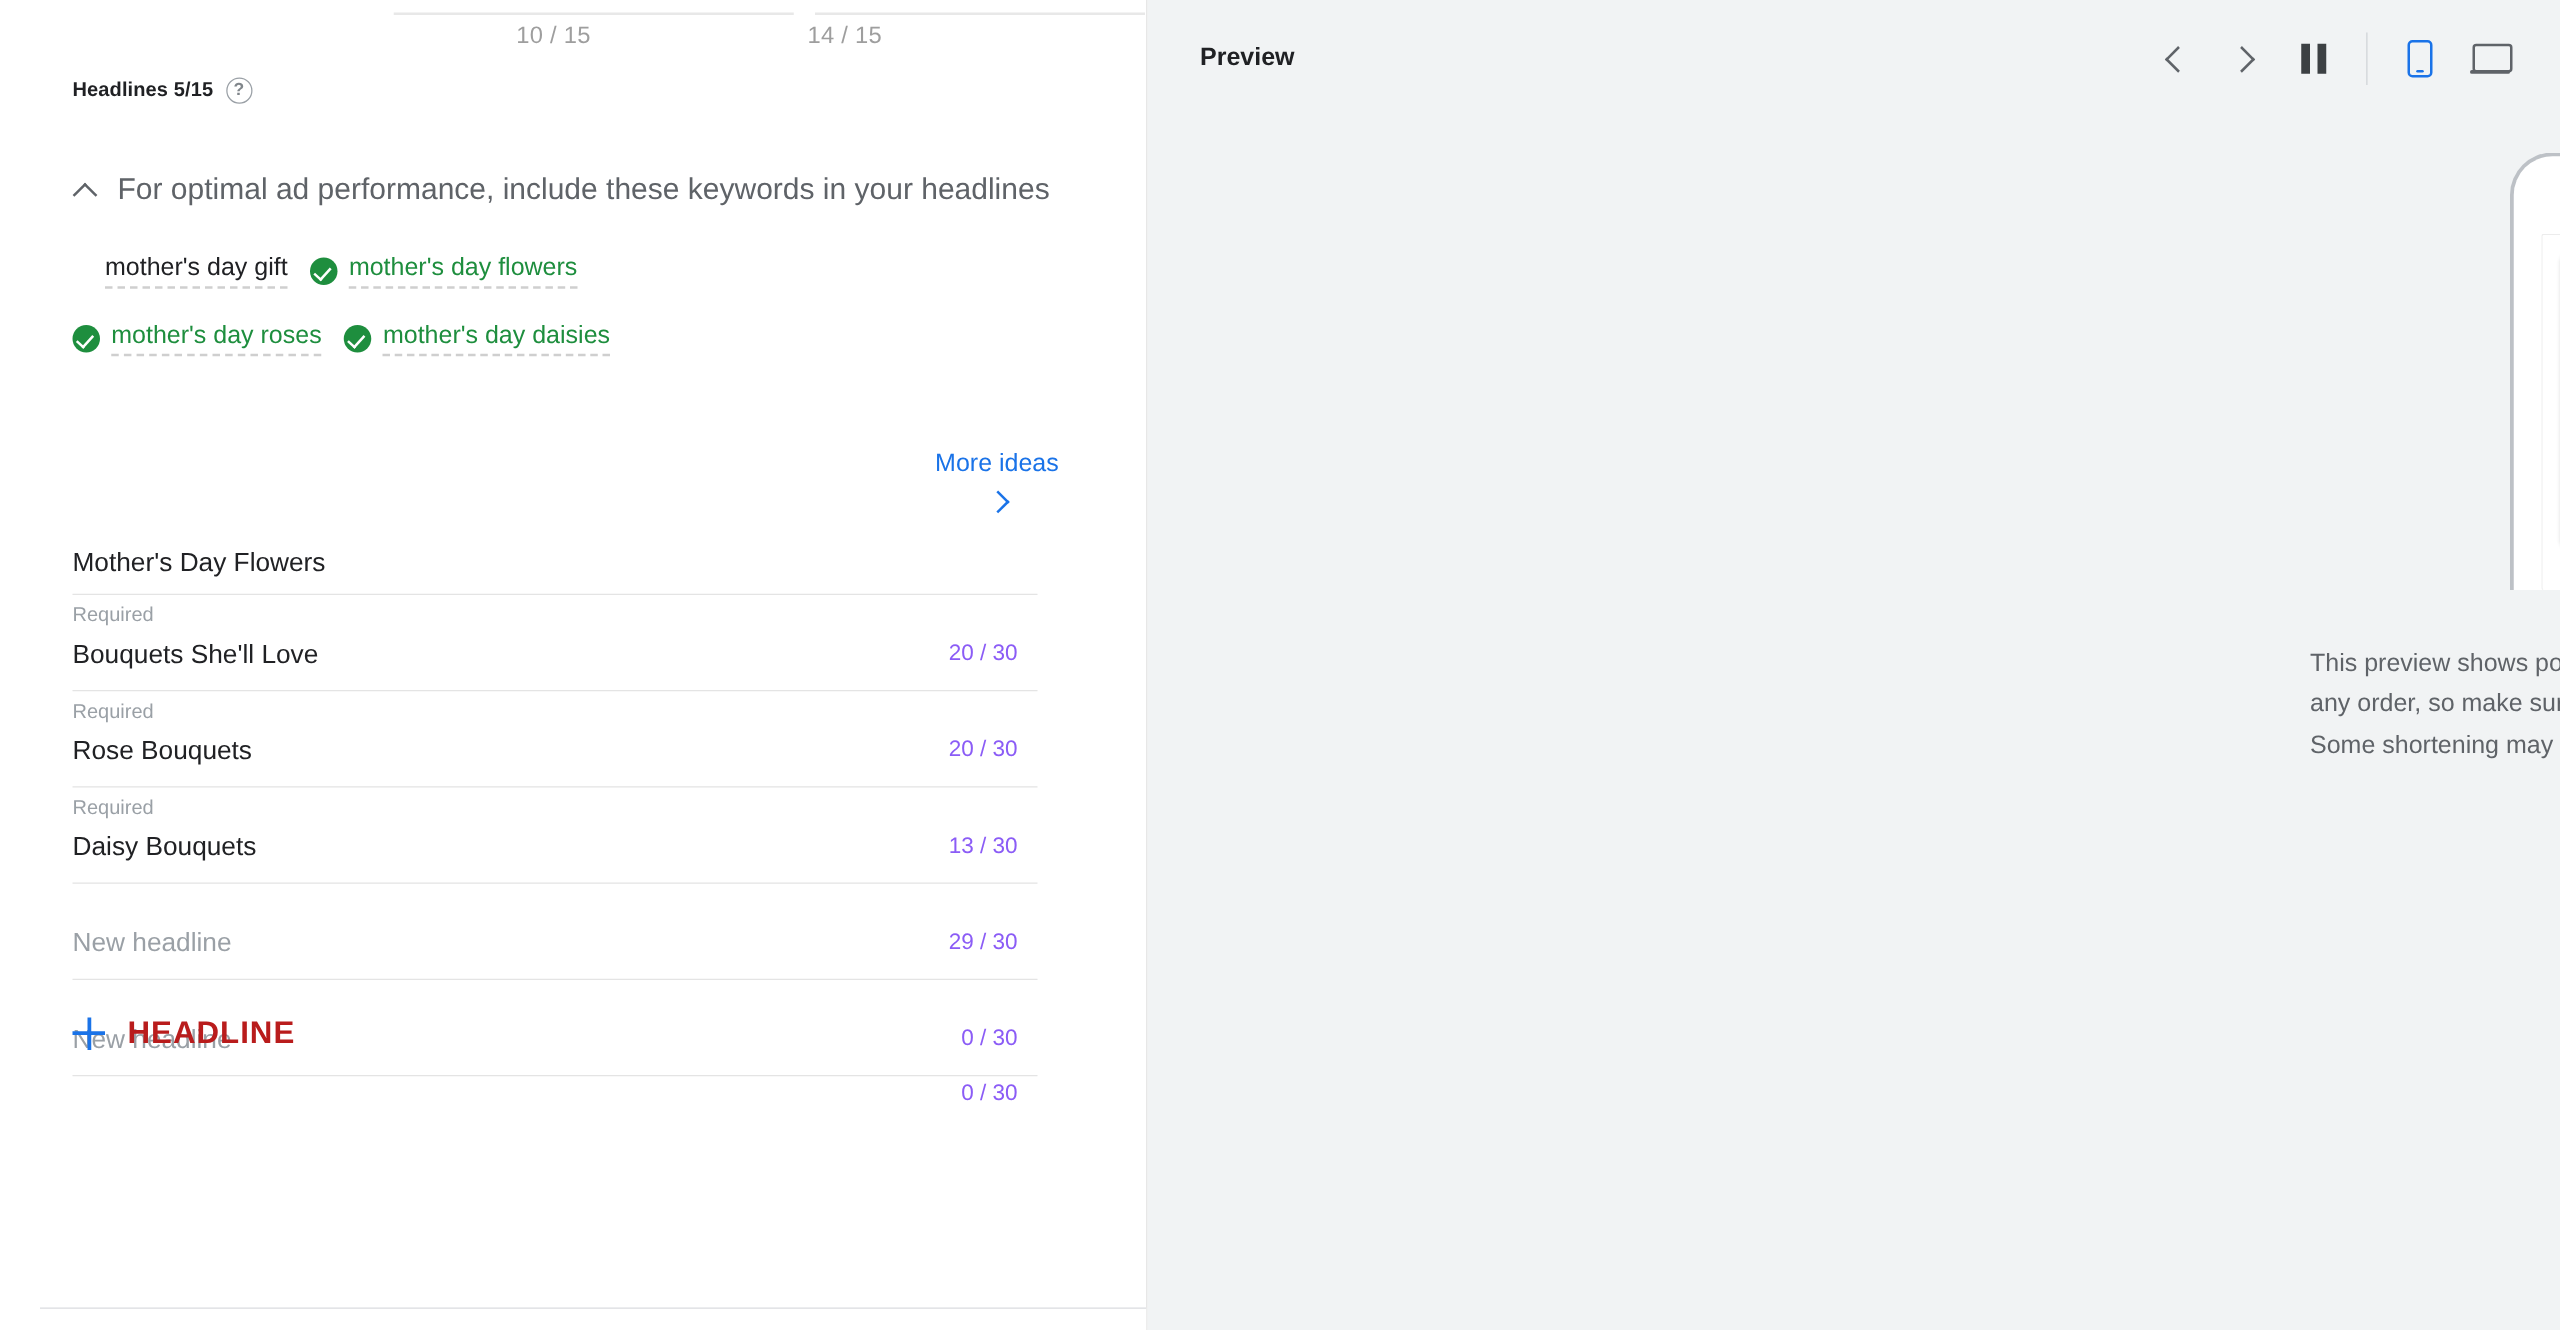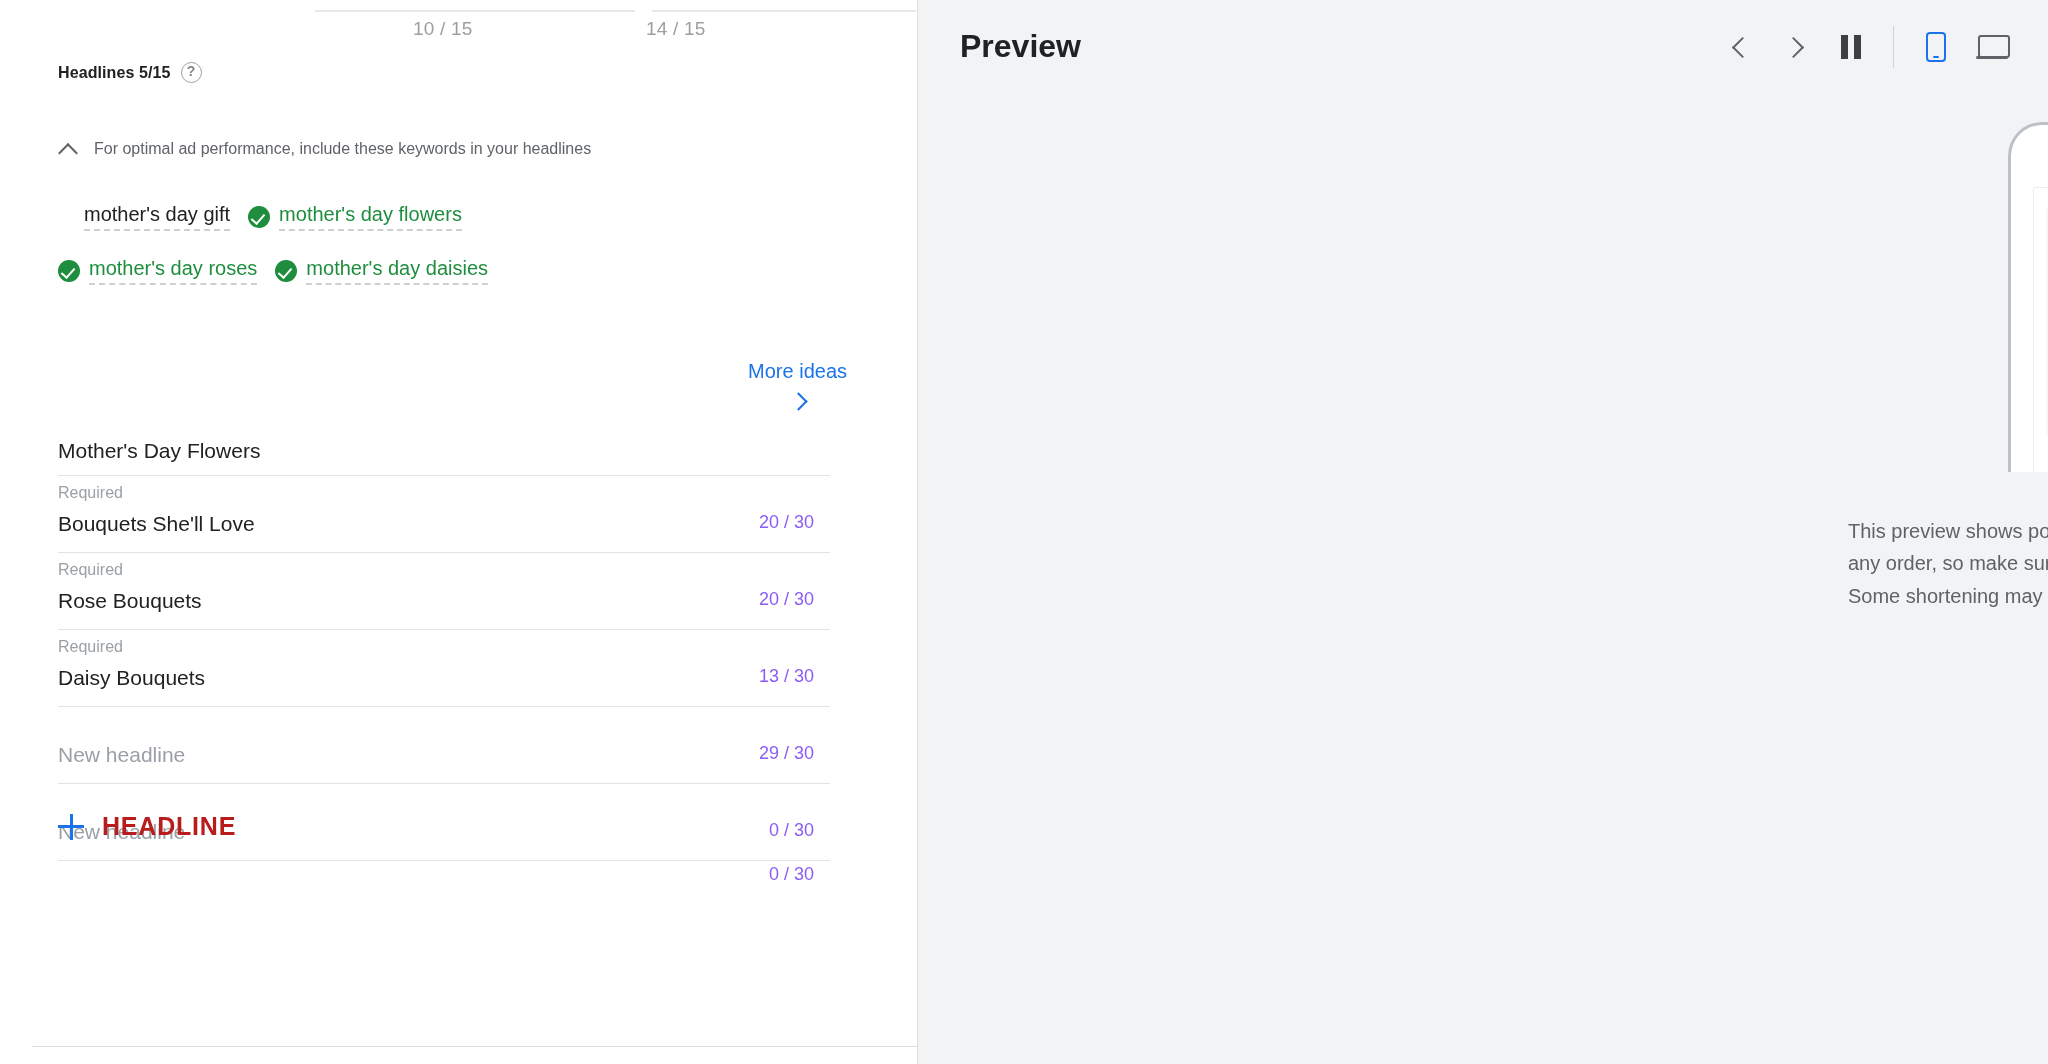--- a/index.html
+++ b/index.html
@@ -60,21 +60,21 @@
     position: absolute; top: 138px; left: 26px;
     display: flex; align-items: center; gap: 14px;
   }
   .chev-up { width: 22px; height: 22px; position: relative; cursor: pointer; flex: none; }
   .chev-up::before {
     content: ""; position: absolute; left: 3px; top: 8px;
     width: 12px; height: 12px;
     border-left: 2.4px solid #5f6368; border-top: 2.4px solid #5f6368;
     transform: rotate(45deg);
   }
-  .kw-header-text { font-size: 16px; color: #5f6368; }
+  .kw-header-text { font-size: 24px; color: #5f6368; }
 
   .kw-rows { position: absolute; top: 190px; left: 26px; width: 800px; }
   .kw-row { display: flex; align-items: center; gap: 18px; height: 54px; }
   .kw-chip { display: inline-flex; align-items: center; gap: 9px; cursor: pointer; justify-content: center; }
   .kw-check {
     width: 22px; height: 22px; border-radius: 50%;
     background: #1e8e3e; flex: none; position: relative;
   }
   .kw-check::after {
     content: ""; position: absolute; left: 6px; top: 5px;
@@ -142,21 +142,21 @@
   }
 
   
   .right-panel {
     flex: 1; height: 1064px; background: #f1f3f4; position: relative; overflow: hidden;
   }
   .preview-header {
     height: 93px; display: flex; align-items: center;
     padding: 0 34px 0 42px; position: relative;
   }
-  .preview-title { font-size: 32px; font-weight: 700; color: #202124; }
+  .preview-title { font-size: 20px; font-weight: 700; color: #202124; }
   .preview-controls {
     position: absolute; right: 28px; top: 0; height: 93px;
     display: flex; align-items: center; gap: 0;
   }
   .ctrl-btn {
     width: 56px; height: 56px; display: flex; align-items: center; justify-content: center;
     cursor: pointer; position: relative;
   }
   .arrow-left, .arrow-right { width: 18px; height: 18px; position: relative; }
   .arrow-left::before {

